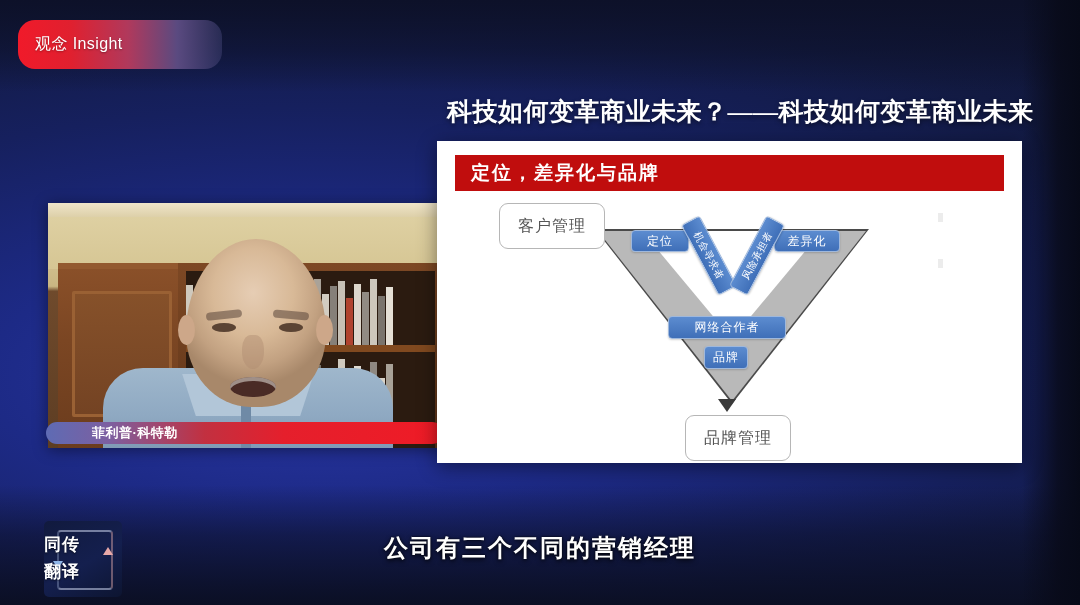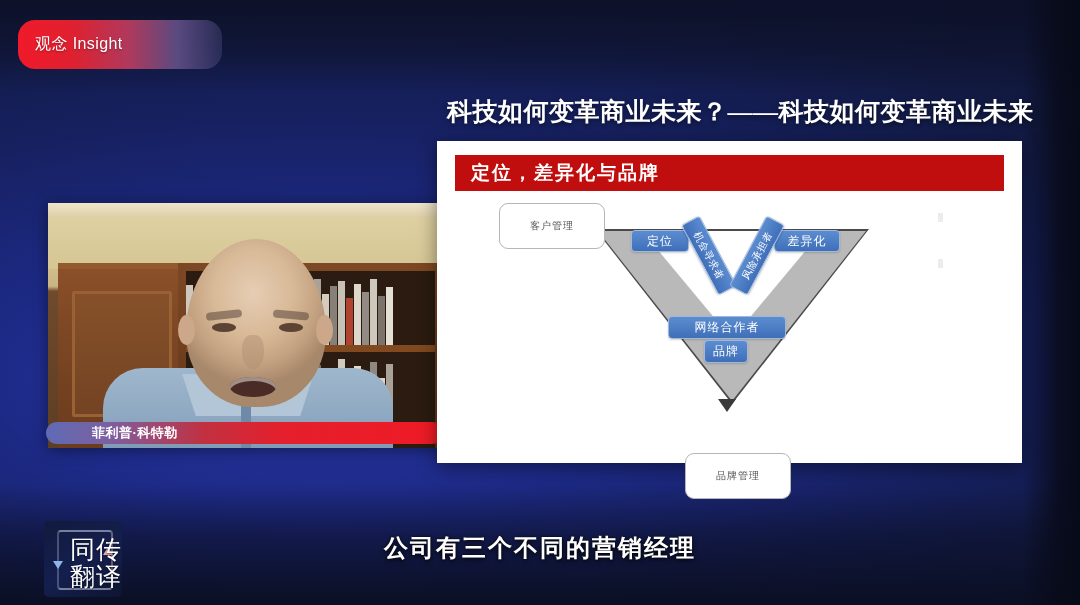--- a/index.html
+++ b/index.html
@@ -359,47 +359,47 @@
   
   .obox {
     position: absolute;
     border: 1.4px solid #b6b6b6;
     border-radius: 9px;
     background: #ffffff;
     display: flex;
     align-items: center;
     justify-content: center;
     color: #555555;
-    font-size: 10px;
+    font-size: 16px;
     letter-spacing: 1px;
   }
   .obox.customer { left: 62px;  top: 10px;  width: 104px; height: 44px; }
   .obox.product  { left: 432px; top: 10px;  width: 104px; height: 44px; }
-  .obox.brandmgr { left: 248px; top: 222px; width: 104px; height: 44px; margin-top: 38px; }
+  .obox.brandmgr { left: 248px; top: 222px; width: 104px; height: 44px; }
 
   
   .bbox {
     position: absolute;
     background: linear-gradient(180deg, #5c8cd0 0%, #3f6fb8 100%);
     border: 1px solid #9fb8dc;
     border-radius: 4px;
     color: #ffffff;
     font-size: 12px;
     display: flex;
     align-items: center;
     justify-content: center;
     letter-spacing: 1px;
     box-shadow: 0 1px 2px rgba(0,0,0,0.18);
     white-space: nowrap;
   }
   .bbox.positioning   { left: 194px; top: 37px;  width: 56px;  height: 20px; }
   .bbox.differentiate { left: 337px; top: 37px;  width: 64px;  height: 20px; }
   .bbox.entrepreneur  { left: 228px; top: 88px;  width: 130px; height: 21px; }
   .bbox.network       { left: 231px; top: 123px; width: 116px; height: 21px; }
-  .bbox.brand         { left: 267px; top: 147px; width: 42px;  height: 21px; }
+  .bbox.brand         { left: 267px; top: 153px; width: 42px;  height: 21px; }
   .bbox.opportunity {
     left: 232px; top: 52px; width: 78px; height: 19px;
     transform: rotate(62deg);
     transform-origin: center center;
     font-size: 10px;
     letter-spacing: 0.5px;
   }
   .bbox.risktaker {
     left: 280px; top: 52px; width: 78px; height: 19px;
     transform: rotate(-62deg);
@@ -432,24 +432,24 @@
     left: 13px; top: 9px;
     width: 52px; height: 56px;
     border: 2px solid rgba(200,210,235,0.55);
     border-radius: 4px;
     border-left-color: rgba(170,185,220,0.35);
     border-right-color: rgba(225,170,170,0.45);
   }
   .logo-line1, .logo-line2 {
     position: absolute;
     left: 0; right: 0;
-    text-align: right;
-    color: #ffffff;
-    font-weight: normal;
-    font-size: 25px;
+    text-align: left;
+    color: #ffffff;
+    font-weight: bold;
+    font-size: 17px;
     letter-spacing: 1px;
     text-shadow: 0 1px 2px rgba(0,0,0,0.6);
   }
   .logo-line1 { top: 12px; }
   .logo-line2 { top: 39px; }
   .arrow-down {
     position: absolute;
     left: 9px; top: 40px;
     width: 0; height: 0;
     border-left: 5px solid transparent;

